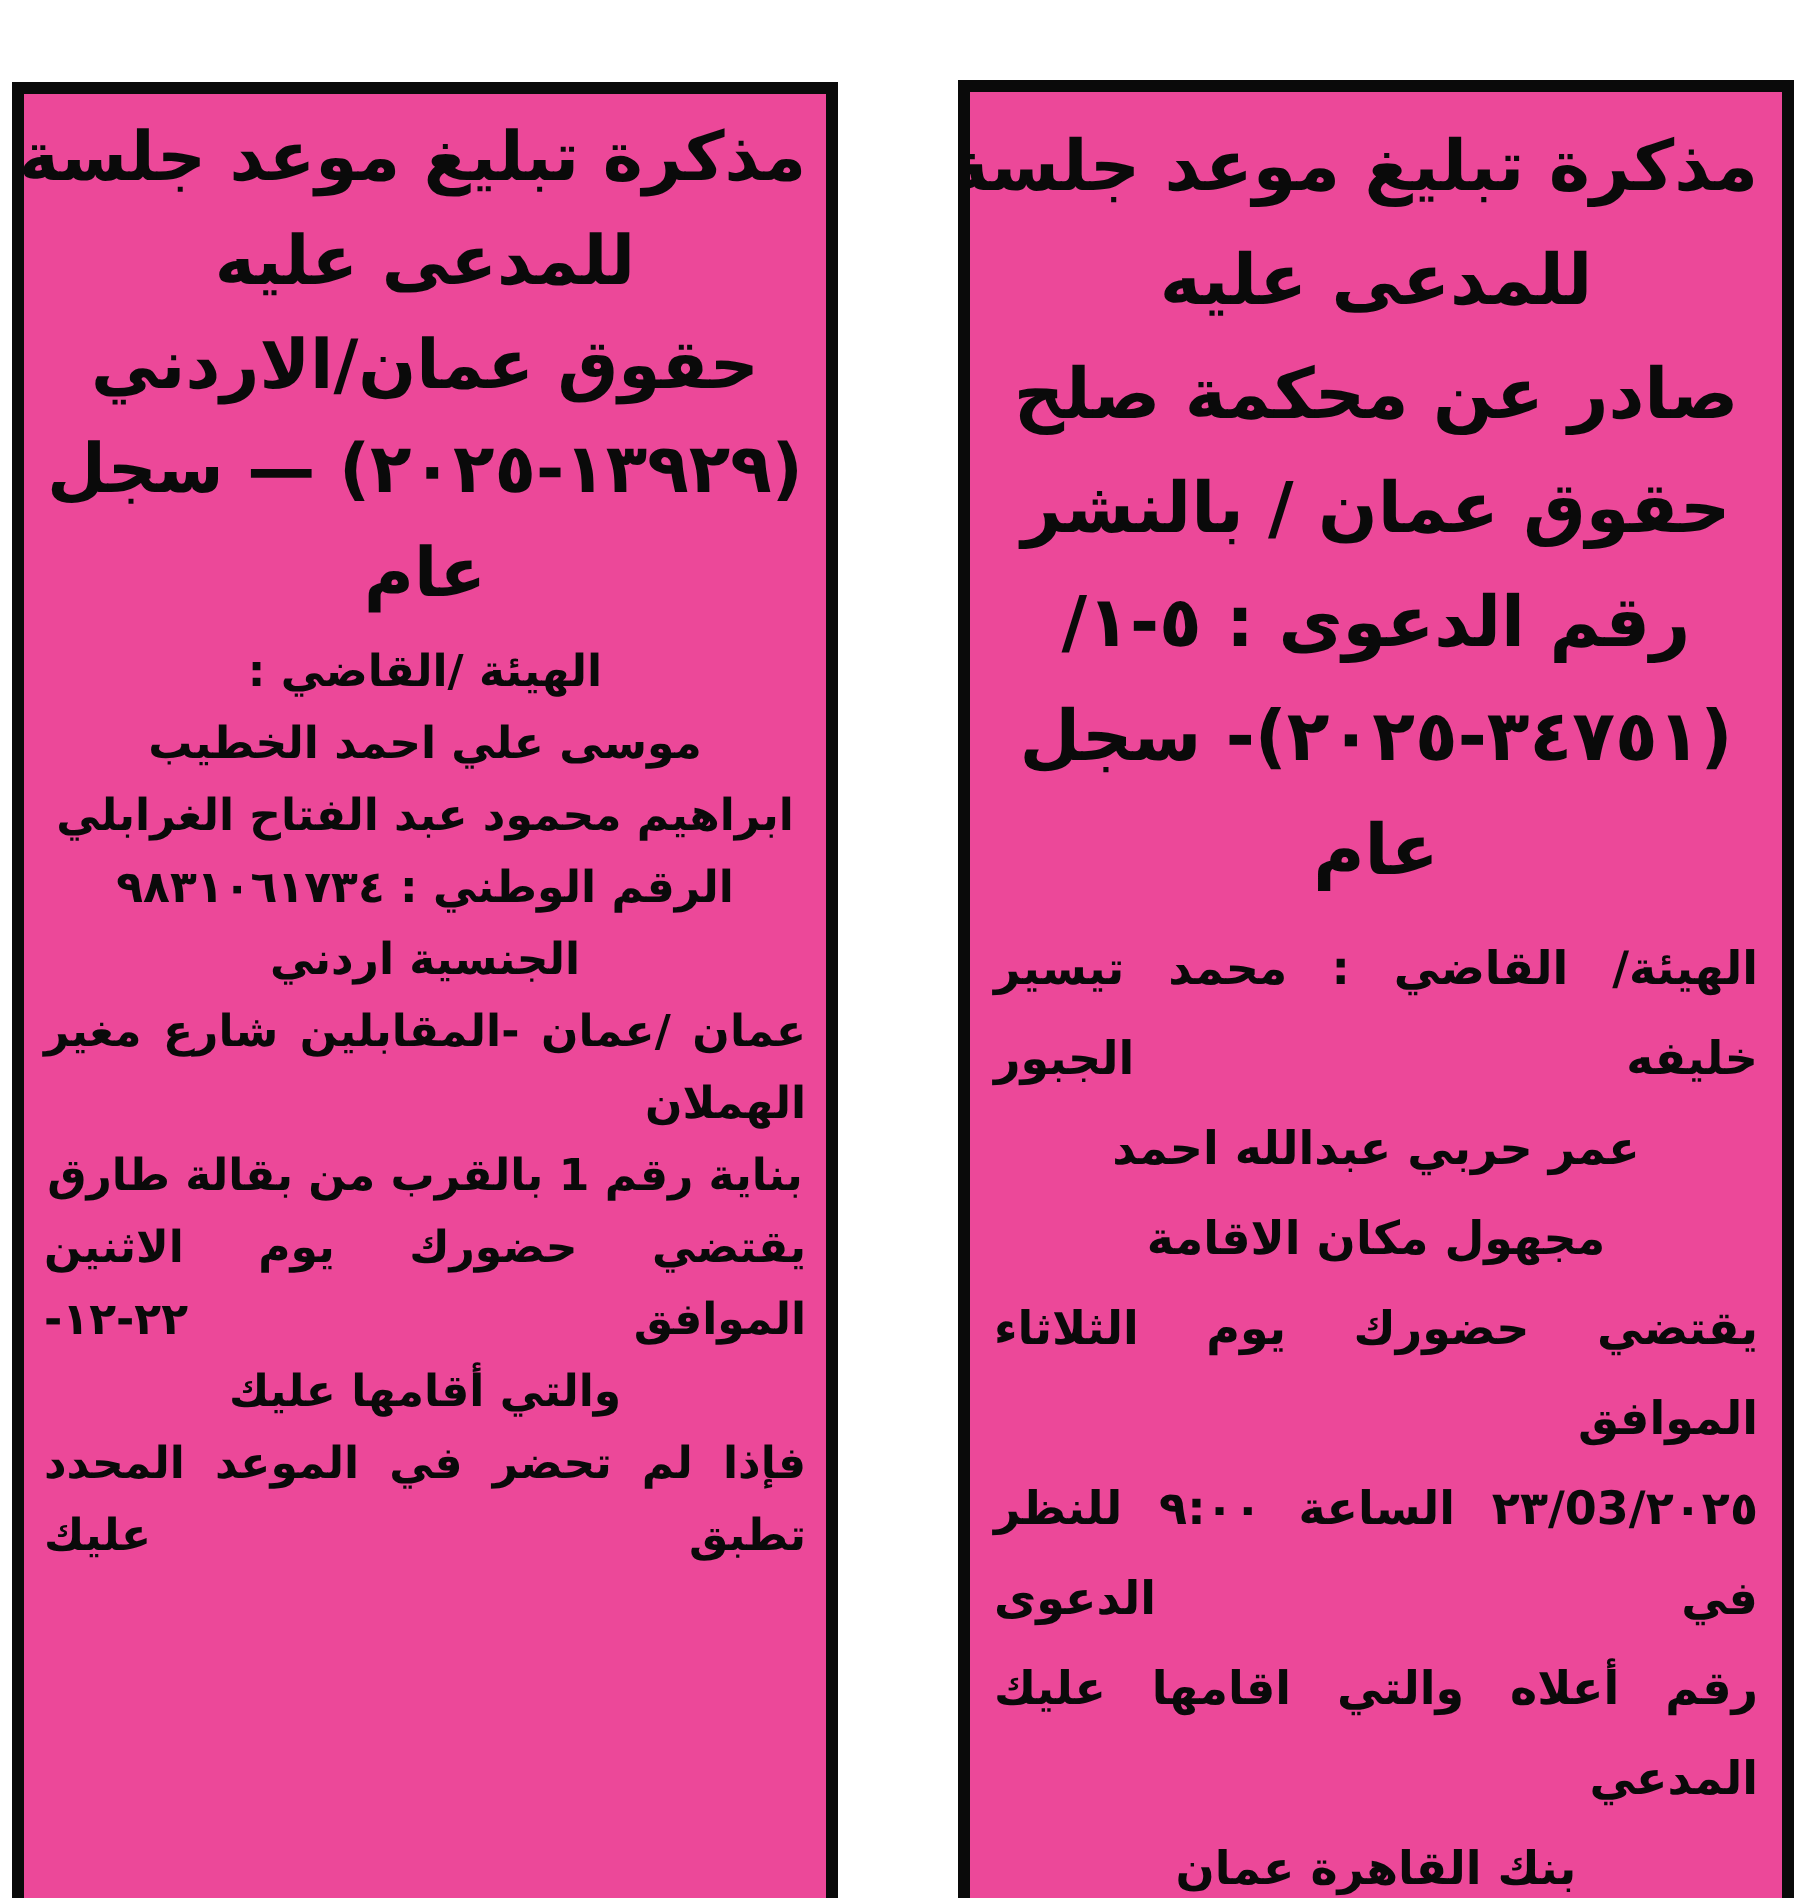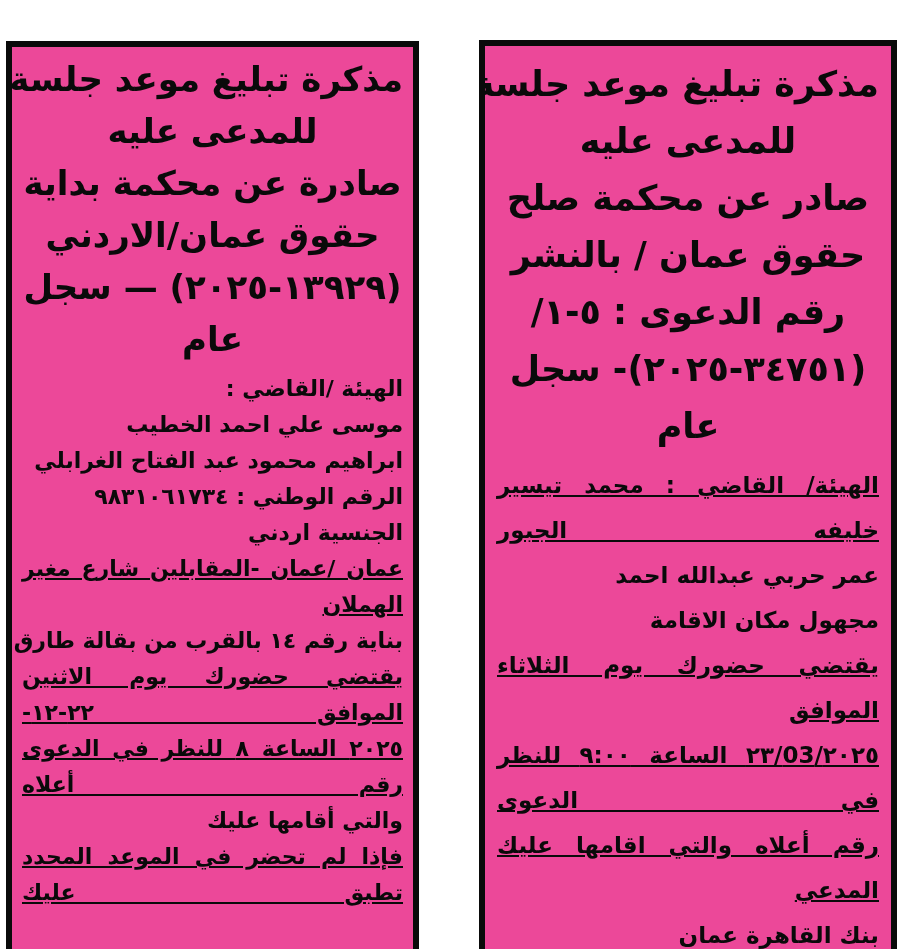--- a/index.html
+++ b/index.html
@@ -40,58 +40,55 @@
     padding: 10px 12px 4px 12px;
   }
   .hdr-line {
     text-align: center;
     white-space: nowrap;
   }
   #left-notice .hdr-line  { font-size: 34px; line-height: 52px; }
   #right-notice .hdr-line { font-size: 35px; line-height: 57px; }
 
   .bd-line {
-    text-align: right;
+    text-align: center;
     white-space: nowrap;
   }
   #left-notice .bd-line  { font-size: 22px; line-height: 36px; }
   #right-notice .bd-line { font-size: 23px; line-height: 45px; }
 
   
   .stretch {
     text-align: justify;
     text-align-last: justify;
     white-space: normal;
-    text-decoration: underline;
   }
   #left-notice .body-block  { margin-top: 6px; }
   #right-notice .body-block { margin-top: 8px; }
 </style>
 </head>
 <body>
 
 <section class="notice" id="left-notice">
   <div class="hdr-block">
     <div class="hdr-line">مذكرة تبليغ موعد جلسة</div>
     <div class="hdr-line">للمدعى عليه</div>
-    <div class="hdr-line">صادرة عن محكمة بداية</div>
     <div class="hdr-line">حقوق عمان/الاردني</div>
     <div class="hdr-line">(١٣٩٢٩-٢٠٢٥) — سجل</div>
     <div class="hdr-line">عام</div>
   </div>
   <div class="body-block">
     <div class="bd-line">الهيئة /القاضي :</div>
     <div class="bd-line">موسى علي احمد الخطيب</div>
     <div class="bd-line">ابراهيم محمود عبد الفتاح الغرابلي</div>
     <div class="bd-line">الرقم الوطني : ٩٨٣١٠٦١٧٣٤</div>
     <div class="bd-line">الجنسية اردني</div>
     <div class="bd-line stretch">عمان /عمان -المقابلين شارع مغير الهملان</div>
-    <div class="bd-line">بناية رقم ١٤ بالقرب من بقالة طارق</div>
+    <div class="bd-line">بناية رقم 1 بالقرب من بقالة طارق</div>
     <div class="bd-line stretch">يقتضي حضورك يوم الاثنين الموافق ٢٢-١٢-</div>
-    <div class="bd-line stretch">٢٠٢٥ الساعة ٨ للنظر في الدعوى رقم أعلاه</div>
     <div class="bd-line">والتي أقامها عليك</div>
     <div class="bd-line stretch">فإذا لم تحضر في الموعد المحدد تطبق عليك</div>
 
   </div>
 </section>
 
 <section class="notice" id="right-notice">
   <div class="hdr-block">
     <div class="hdr-line">مذكرة تبليغ موعد جلسة</div>
     <div class="hdr-line">للمدعى عليه</div>

